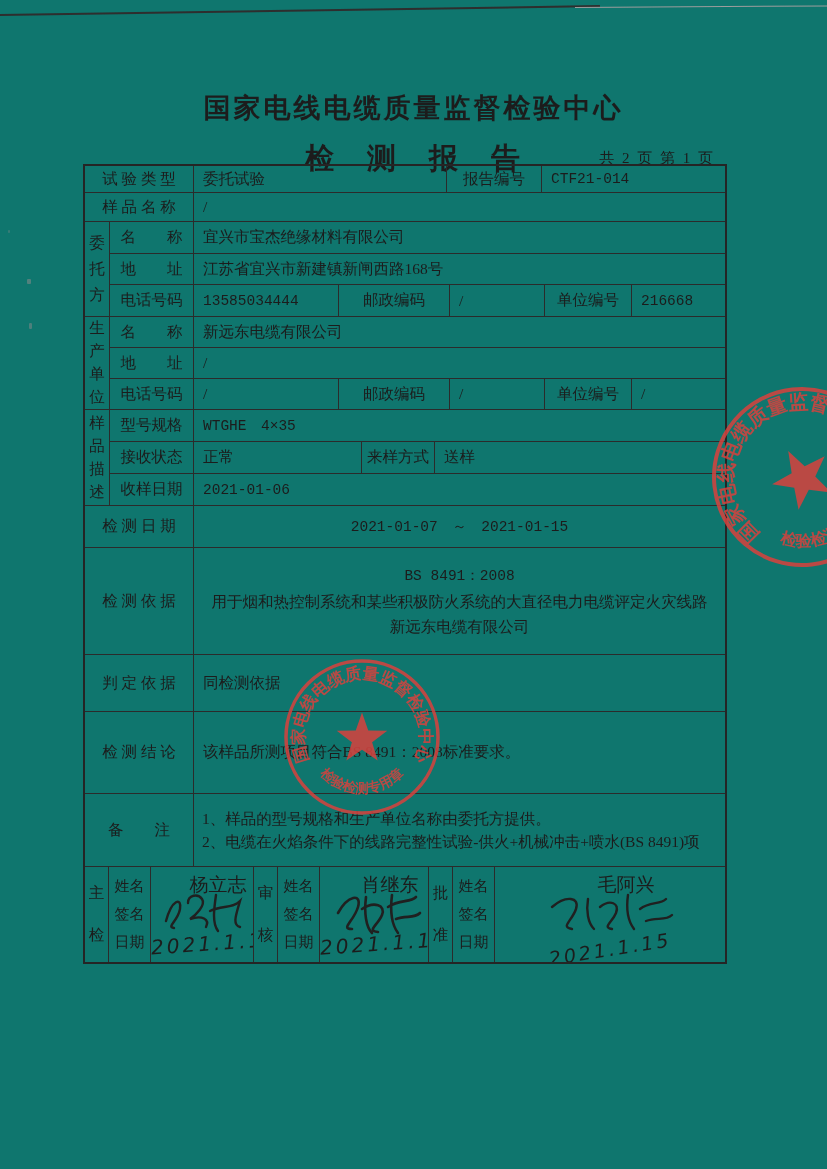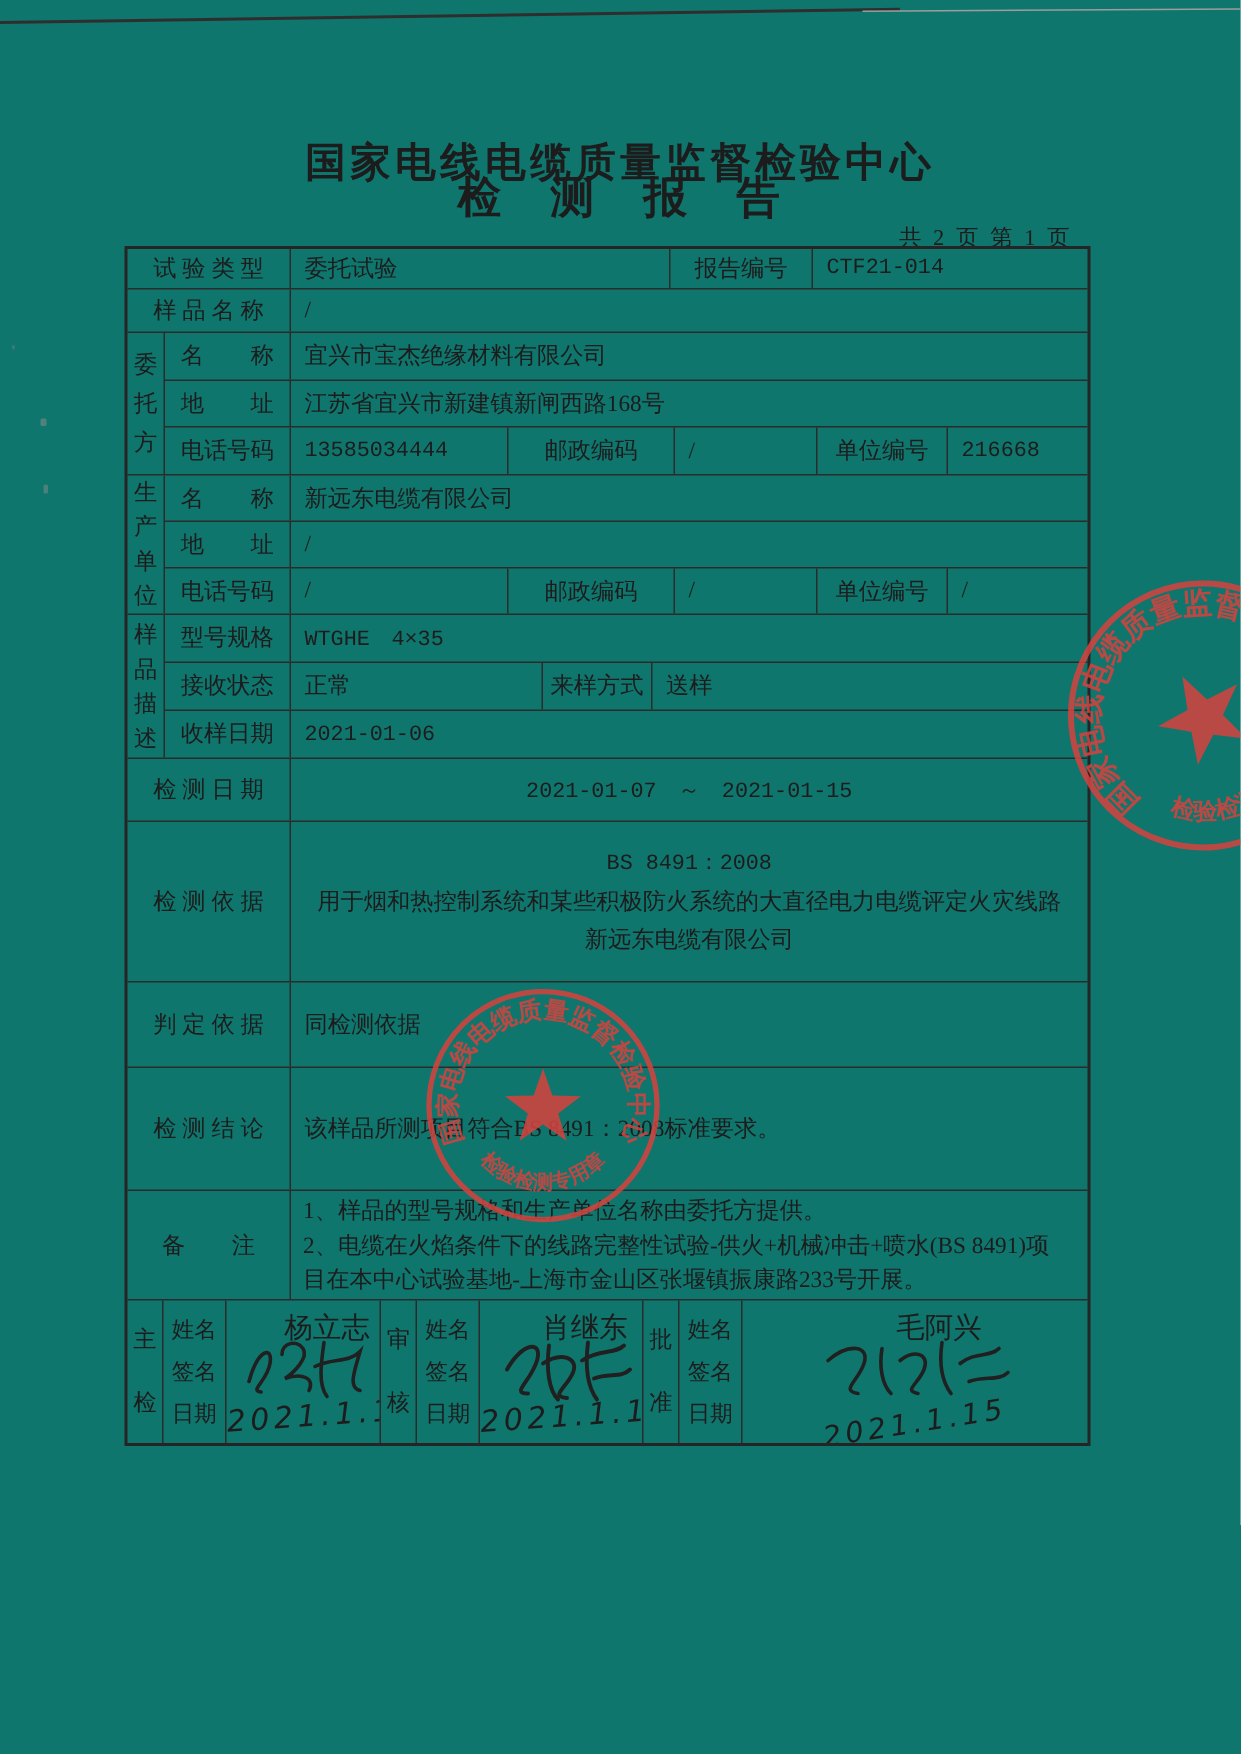--- a/index.html
+++ b/index.html
@@ -13,21 +13,21 @@
   .scanline2{position:absolute;left:575px;top:7px;width:255px;height:1px;background:#9d9d9d;
              transform:rotate(-0.35deg);transform-origin:left center;}
   .speck{position:absolute;background:#8a8a8a;border-radius:1px;}
   .sp1{left:27px;top:279px;width:4px;height:5px;opacity:.55;}
   .sp2{left:29px;top:323px;width:3px;height:6px;opacity:.5;}
   .sp3{left:8px;top:230px;width:2px;height:3px;opacity:.35;}
 
   
   .org-title{position:absolute;left:0;top:90px;width:827px;text-align:center;
              font-size:27px;font-weight:700;letter-spacing:3px;}
-  .report-title{position:absolute;left:0;top:112px;width:827px;text-align:center;
+  .report-title{position:absolute;left:0;top:139px;width:827px;text-align:center;
              font-size:29px;font-weight:700;letter-spacing:2px;}
   .page-info{position:absolute;top:149px;right:112px;font-size:15px;letter-spacing:2px;}
 
   
   .rtable{position:absolute;left:83px;top:164px;width:644px;border:2px solid #252525;
           font-size:15.5px;background:transparent;}
   .trow{display:flex;border-bottom:1px solid #2b2b2b;}
   .trow:last-child{border-bottom:none;}
   .cell{display:flex;align-items:center;border-right:1px solid #2b2b2b;overflow:hidden;}
   .cell.last{border-right:none;}
@@ -190,21 +190,20 @@
     <div class="trow" style="height:82px">
       <div class="cell lab c-label">检 测 结 论</div>
       <div class="cell val last" style="flex:1">该样品所测项目符合BS 8491：2008标准要求。</div>
     </div>
 
     <div class="trow" style="height:73px">
       <div class="cell lab c-label">备　　注</div>
       <div class="cell last multiline left" style="flex:1;line-height:23px">
         <div>1、样品的型号规格和生产单位名称由委托方提供。</div>
         <div>2、电缆在火焰条件下的线路完整性试验-供火+机械冲击+喷水(BS 8491)项</div>
-        <div>目在本中心试验基地-上海市金山区张堰镇振康路233号开展。</div>
       </div>
     </div>
 
     <div class="trow" style="height:95px">
       <div class="cell lab rolecell">
         <span>主</span>
         <span>检</span>
       </div>
       <div class="cell lab fieldcell">
         <span>姓名</span>

